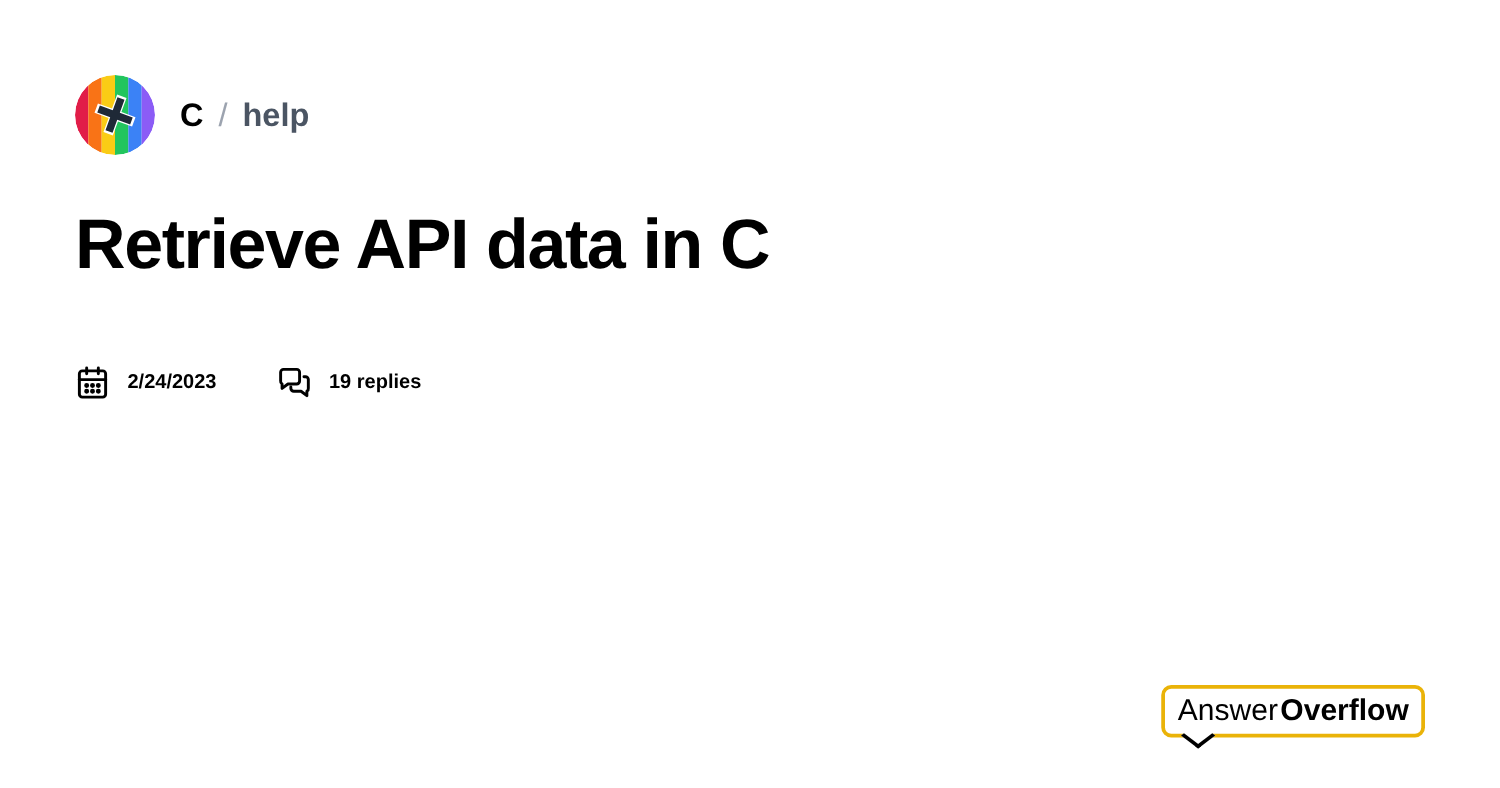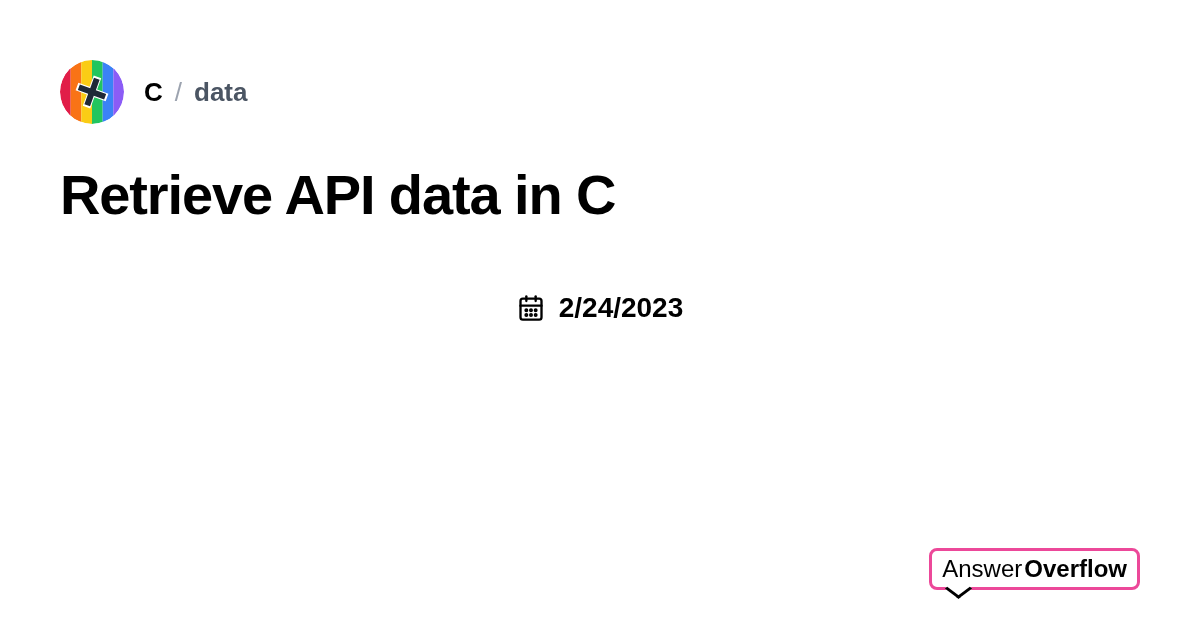--- a/index.html
+++ b/index.html
@@ -53,44 +53,43 @@
       font-weight: 700;
       letter-spacing: -0.02em;
       color: #000;
       margin-bottom: 66px;
       line-height: 1.1;
     }
     .meta {
       display: flex;
       align-items: center;
       gap: 48px;
-      font-size: 28px;
+      font-size: 16px;
       font-weight: 700;
       color: #000;
-      flex-direction: column;
     }
     .meta-item {
       display: flex;
       align-items: center;
       gap: 14px;
     }
     .meta-icon {
       width: 28px;
       height: 28px;
     }
     .brand {
       position: absolute;
       bottom: 40px;
       right: 60px;
       font-size: 24px;
     }
     .brand-bubble {
       display: inline-flex;
       align-items: center;
-      border: 3px solid #ec4899;
+      border: 3px solid #eab308;
       border-radius: 8px;
       padding: 4px 10px 4px 10px;
       position: relative;
       font-weight: 500;
       text-align: center;
     }
     .brand-bubble::after {
       content: "";
       position: absolute;
       bottom: -10px;
@@ -128,21 +127,21 @@
         <g transform="translate(32,32)">
           <polygon points="-16,-4 -4,-4 -4,-16 4,-16 4,-4 16,-4 16,4 4,4 4,16 -4,16 -4,4 -16,4" fill="#ffffff" transform="rotate(20)"></polygon>
           <polygon points="-14,-3 -3,-3 -3,-14 3,-14 3,-3 14,-3 14,3 3,3 3,14 -3,14 -3,3 -14,3" fill="#1f2937" transform="rotate(20)"></polygon>
         </g>
       </g>
     </svg>
   </div>
   <div class="breadcrumb">
     <span>C</span>
     <span class="breadcrumb-sep">/</span>
-    <span class="breadcrumb-sub">data</span>
+    <span class="breadcrumb-sub">help</span>
   </div>
 </div>
 
 <h1 class="title">Retrieve API data in C</h1>
 
 <div class="meta">
   <div class="meta-item">
     <svg class="meta-icon" viewBox="0 0 24 24" fill="none" stroke="#000" stroke-width="2" stroke-linecap="round" stroke-linejoin="round">
       <rect x="3" y="4" width="18" height="18" rx="2"></rect>
       <line x1="16" y1="2" x2="16" y2="6"></line>
@@ -150,20 +149,27 @@
       <line x1="3" y1="10" x2="21" y2="10"></line>
       <circle cx="8" cy="14" r="0.7" fill="#000"></circle>
       <circle cx="12" cy="14" r="0.7" fill="#000"></circle>
       <circle cx="16" cy="14" r="0.7" fill="#000"></circle>
       <circle cx="8" cy="18" r="0.7" fill="#000"></circle>
       <circle cx="12" cy="18" r="0.7" fill="#000"></circle>
       <circle cx="16" cy="18" r="0.7" fill="#000"></circle>
     </svg>
     <span>2/24/2023</span>
   </div>
+  <div class="meta-item">
+    <svg class="meta-icon" viewBox="0 0 24 24" fill="none" stroke="#000" stroke-width="2" stroke-linecap="round" stroke-linejoin="round">
+      <path d="M3 5 a2 2 0 0 1 2 -2 h9 a2 2 0 0 1 2 2 v6 a2 2 0 0 1 -2 2 h-6 l-4 3 v-3 a2 2 0 0 1 -1 -2 z"></path>
+      <path d="M10 15 v1 a2 2 0 0 0 2 2 h5 l4 3 v-3 a2 2 0 0 0 1 -2 v-6 a2 2 0 0 0 -2 -2 h-1"></path>
+    </svg>
+    <span>19 replies</span>
+  </div>
 </div>
 
 <div class="brand">
   <span class="brand-bubble">
     <span>Answer</span>
       <span class="brand-bold">Overflow</span>
   </span>
 </div>
 
 </body></html>

